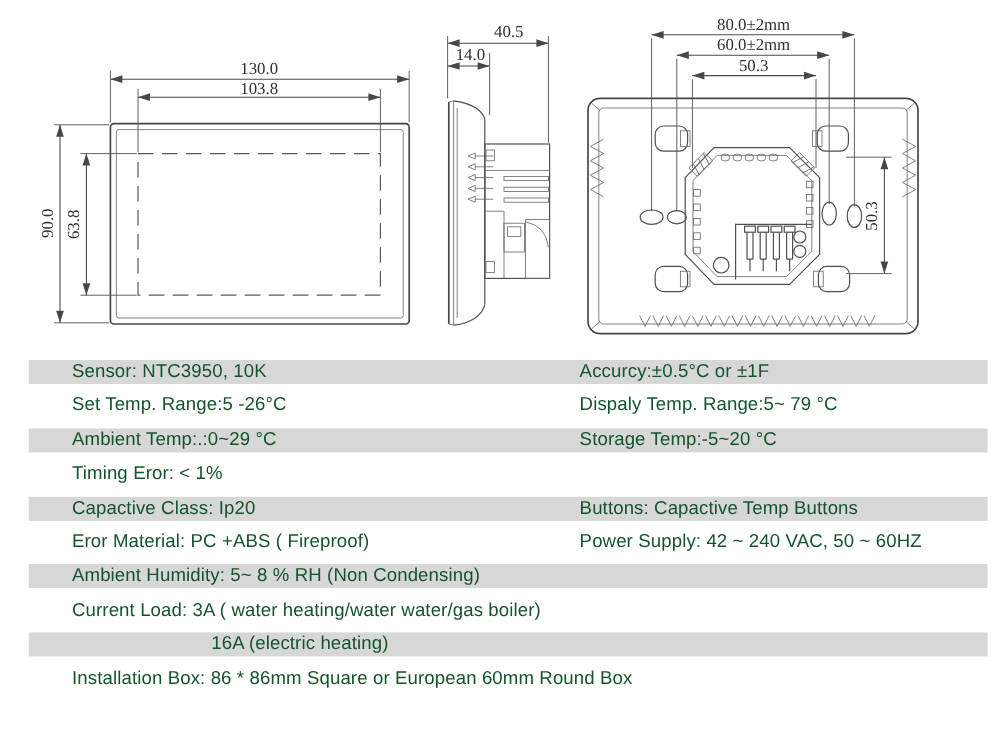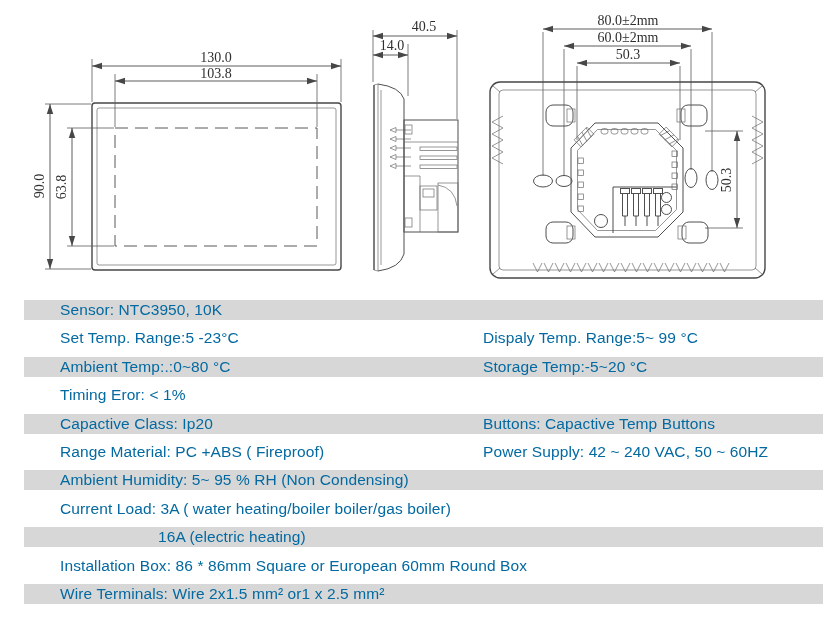--- a/index.html
+++ b/index.html
@@ -12,24 +12,24 @@
   .lnt{fill:none;stroke:#6a6a6a;stroke-width:0.7;}
   .lnd{fill:none;stroke:#585858;stroke-width:1;stroke-dasharray:13 7;}
   .ext{fill:none;stroke:#5a5a5a;stroke-width:0.8;}
   .dimln{fill:none;stroke:#4a4a4a;stroke-width:0.9;}
   .dimtxt{font-family:"Liberation Serif",serif;font-size:14px;fill:#2f2f2f;}
   
   .spec{position:absolute;left:24px;top:300px;width:799px;}
   .row{position:relative;height:20px;margin-bottom:8.4px;}
   .row.shaded{background:#d7d7d7;}
   .cell{position:absolute;top:0;height:16px;line-height:20px;font-size:15.5px;
-        color:#0369a1;white-space:nowrap;letter-spacing:0.1px;}
+        color:#14532d;white-space:nowrap;letter-spacing:0.1px;}
   .cell.l{left:36px;}
   .cell.r{left:459px;}
-  .row.indent .cell.l{left:134px;}
+  .row.indent .cell.l{left:152px;}
 </style>
 </head>
 <body>
 
 <div class="page">
 
   <svg class="drawings" width="838" height="300" viewBox="0 0 838 300">
     <defs>
       <marker id="aE" markerWidth="12" markerHeight="8" refX="10.5" refY="4" orient="auto" markerUnits="userSpaceOnUse">
         <path d="M0.5,0.8 L10.5,4 L0.5,7.2 Z" fill="#474747"></path>
@@ -228,50 +228,48 @@
         <line x1="705" y1="228" x2="743" y2="228" class="ext"></line>
         <line x1="737" y1="131" x2="737" y2="228" class="dimln" marker-start="url(#aS)" marker-end="url(#aE)"></line>
         <text x="731" y="180" text-anchor="middle" class="dimtxt" transform="rotate(-90 731 180)">50.3</text>
       </g>
     </g>
   </svg>
 
   <div class="spec">
     <div class="row shaded">
       <span class="cell l">Sensor: NTC3950, 10K</span>
-    </div>
-    <div class="row">
-      <span class="cell l">Set Temp. Range:5 -23°C</span>
-      <span class="cell r">Dispaly Temp. Range:5~ 99 °C</span>
-    </div>
-    <div class="row shaded">
-      <span class="cell l">Ambient Temp:.:0~80 °C</span>
+      <span class="cell r">Accurcy:±0.5°C or ±1F</span>
+    </div>
+    <div class="row">
+      <span class="cell l">Set Temp. Range:5 -26°C</span>
+      <span class="cell r">Dispaly Temp. Range:5~ 79 °C</span>
+    </div>
+    <div class="row shaded">
+      <span class="cell l">Ambient Temp:.:0~29 °C</span>
       <span class="cell r">Storage Temp:-5~20 °C</span>
     </div>
     <div class="row">
       <span class="cell l">Timing Eror: &lt; 1%</span>
     </div>
     <div class="row shaded">
       <span class="cell l">Capactive Class: Ip20</span>
       <span class="cell r">Buttons: Capactive Temp Buttons</span>
     </div>
     <div class="row">
-      <span class="cell l">Range Material: PC +ABS ( Fireproof)</span>
+      <span class="cell l">Eror Material: PC +ABS ( Fireproof)</span>
       <span class="cell r">Power Supply: 42 ~ 240 VAC, 50 ~ 60HZ</span>
     </div>
     <div class="row shaded">
-      <span class="cell l">Ambient Humidity: 5~ 95 % RH (Non Condensing)</span>
-    </div>
-    <div class="row">
-      <span class="cell l">Current Load: 3A ( water heating/boiler boiler/gas boiler)</span>
+      <span class="cell l">Ambient Humidity: 5~ 8 % RH (Non Condensing)</span>
+    </div>
+    <div class="row">
+      <span class="cell l">Current Load: 3A ( water heating/water water/gas boiler)</span>
     </div>
     <div class="row shaded indent">
       <span class="cell l">16A (electric heating)</span>
     </div>
     <div class="row">
       <span class="cell l">Installation Box: 86 * 86mm Square or European 60mm Round Box</span>
     </div>
-    <div class="row shaded">
-      <span class="cell l">Wire Terminals: Wire 2x1.5 mm² or1 x 2.5 mm²</span>
-    </div>
   </div>
 
 </div>
 
 </body></html>

